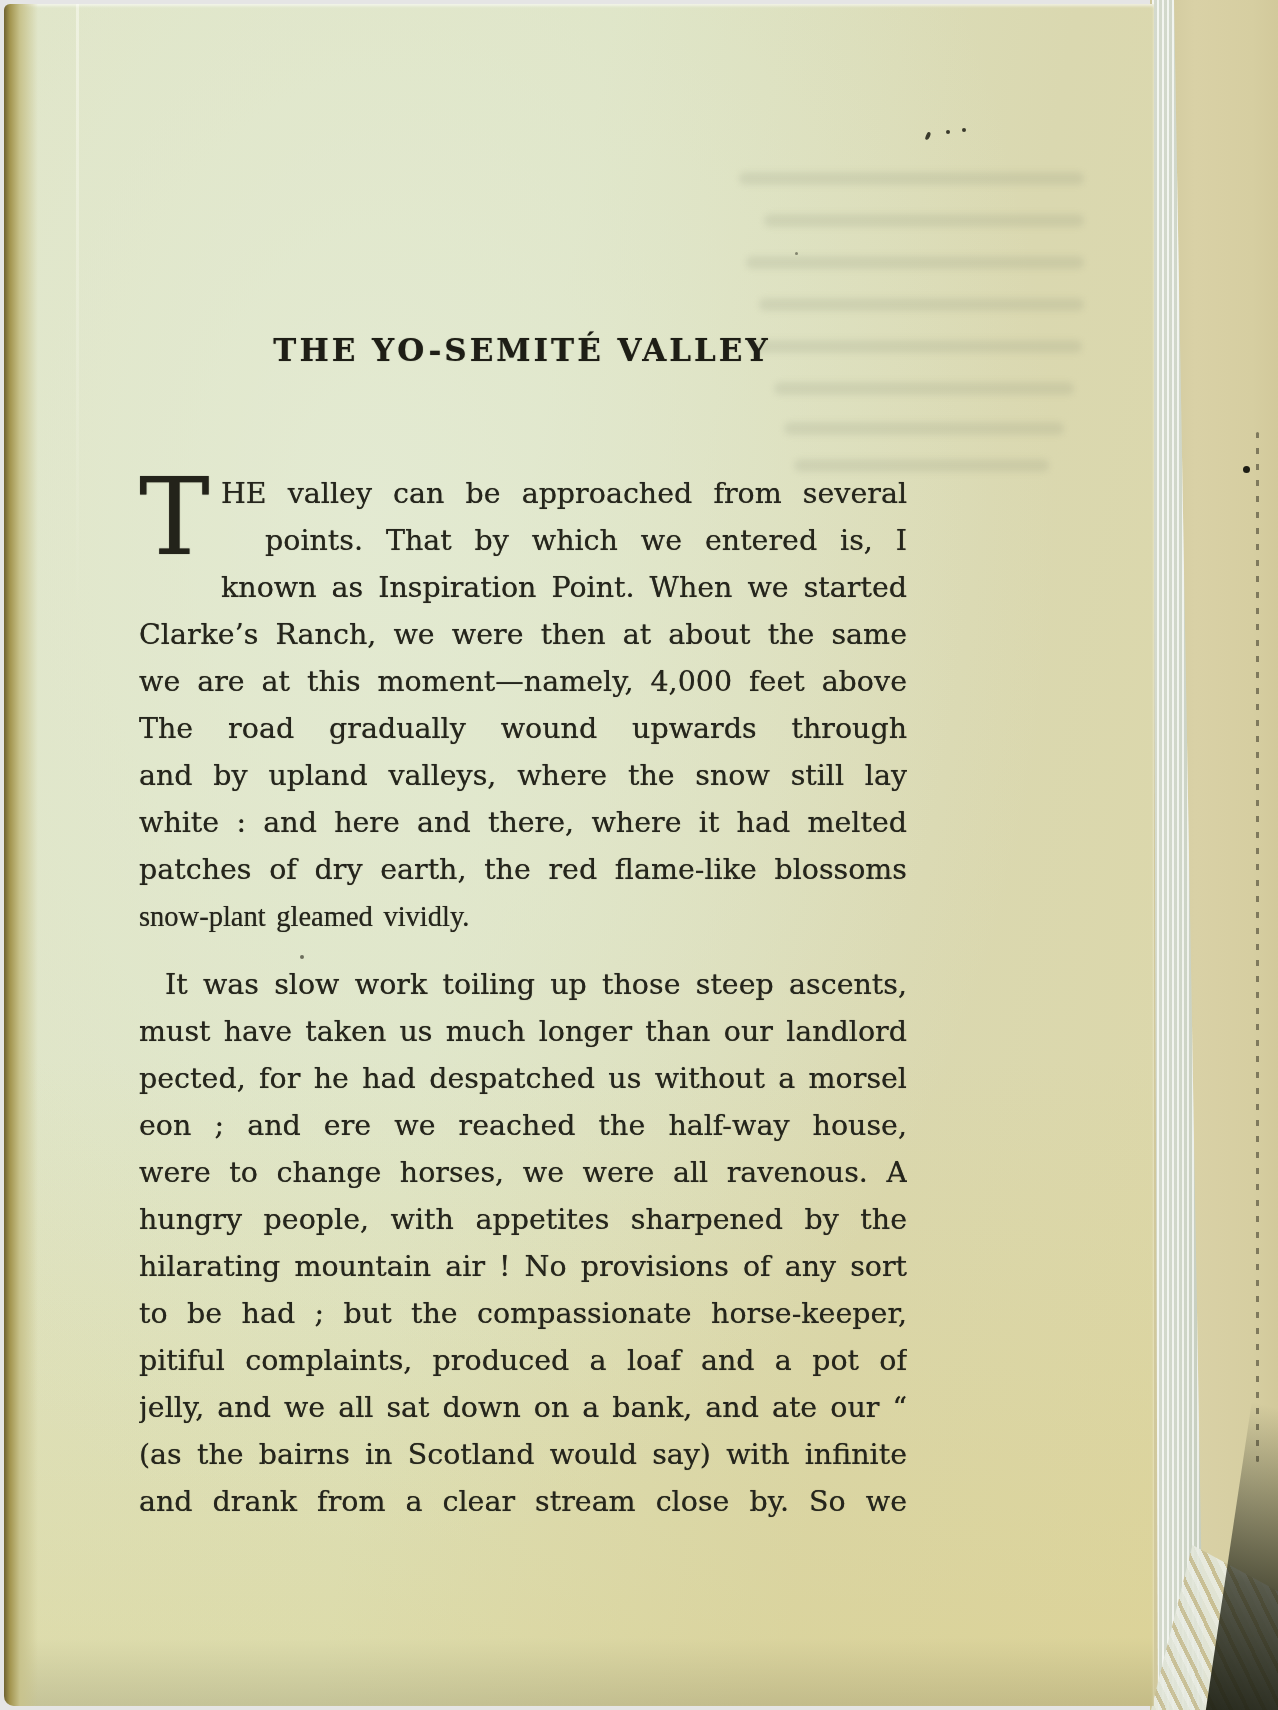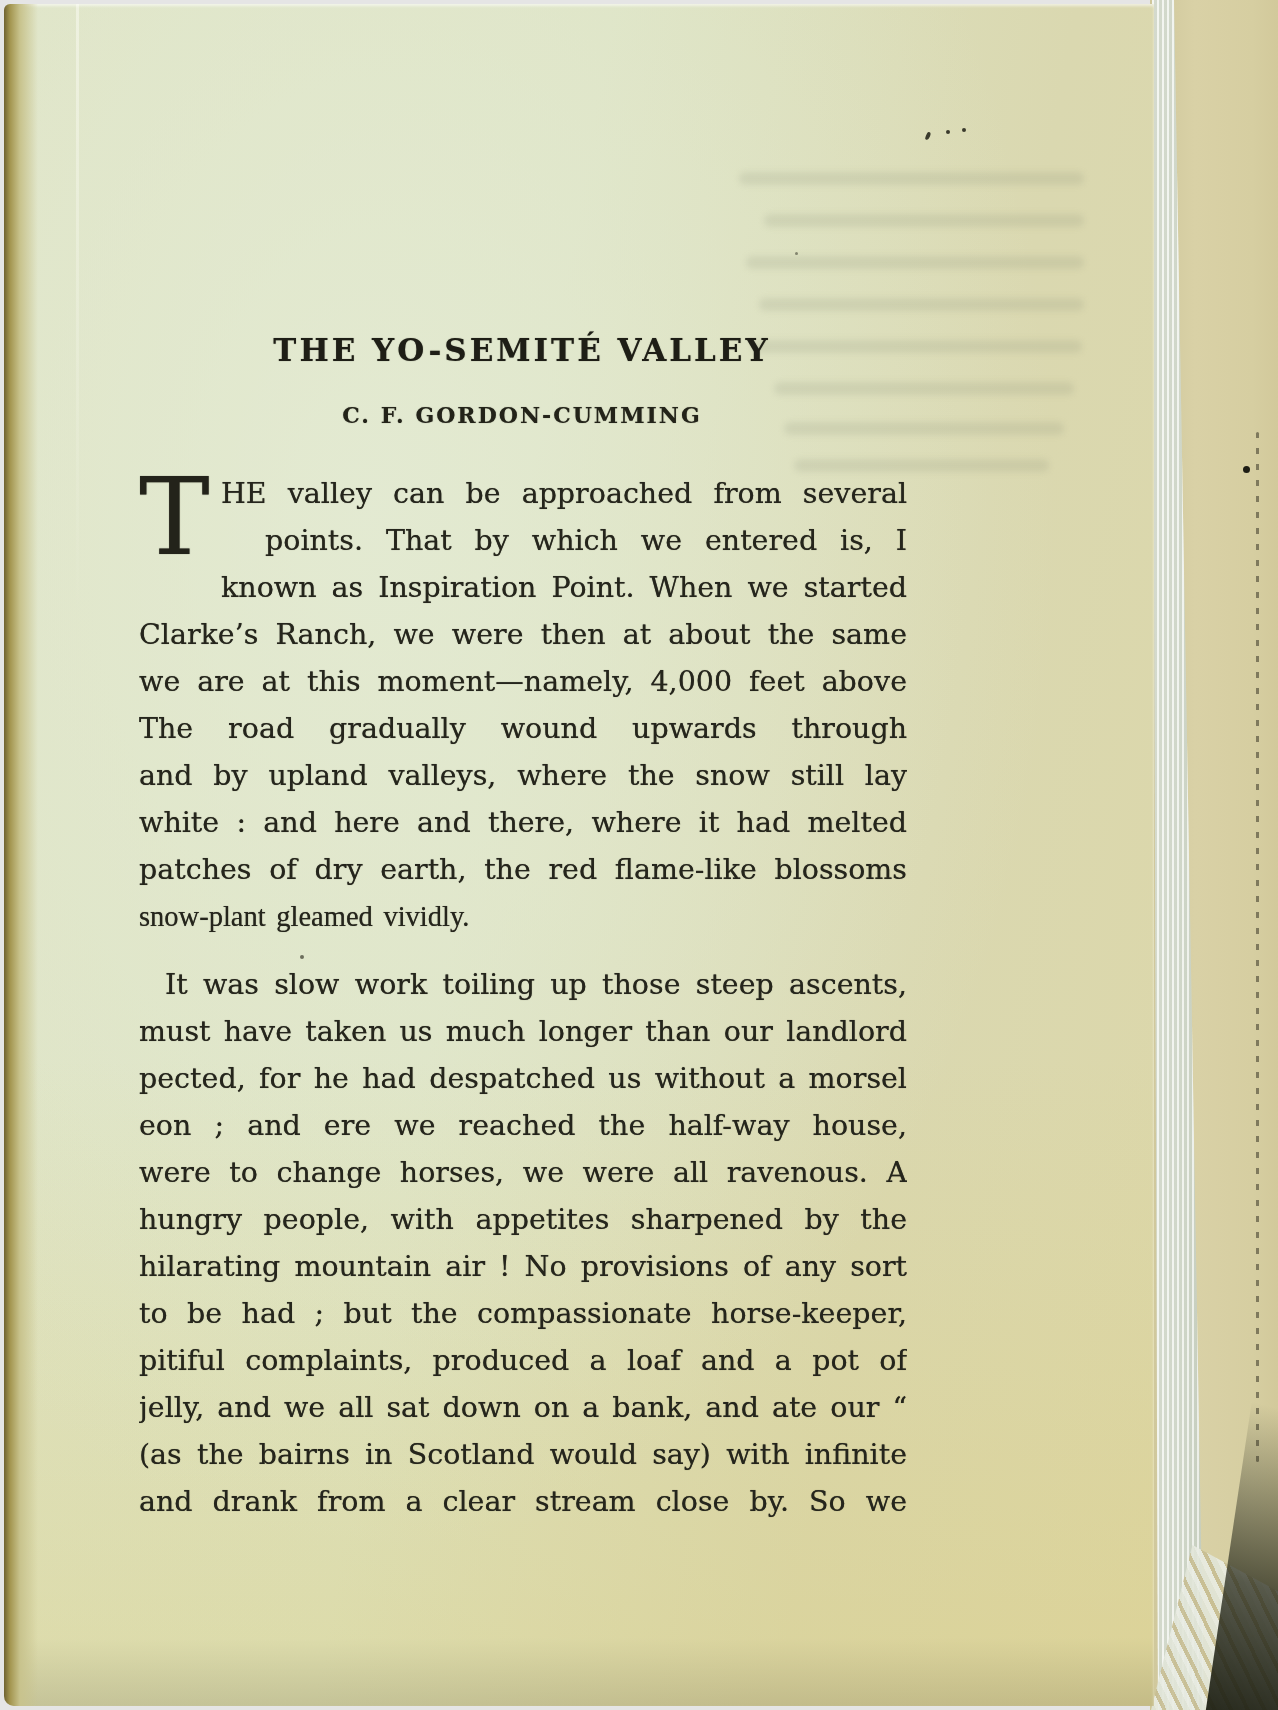--- a/index.html
+++ b/index.html
@@ -127,21 +127,20 @@
     <div class="ghost" style="left:780px;top:418px;width:280px;"></div>
     <div class="ghost" style="left:790px;top:455px;width:255px;"></div>
 
     <div class="speck comma" style="left:922px;top:128px;width:4px;height:8px;"></div>
     <div class="speck" style="left:942px;top:126px;width:4px;height:4px;"></div>
     <div class="speck" style="left:958px;top:124px;width:4px;height:4px;"></div>
     <div class="speck" style="left:791px;top:248px;width:3px;height:3px;opacity:.55;"></div>
     <div class="speck" style="left:296px;top:951px;width:4px;height:4px;opacity:.7;"></div>
 
     <div class="page-title">THE YO-SEMITÉ VALLEY</div>
-    <div class="author-line">C. F. GORDON-CUMMING</div>
 
     <div class="body-text">
       <div class="para para1">
         <div class="drop-cap">T</div>
         <div class="line">HE valley can be approached from several different</div>
         <div class="line indent2">points.  That by which we entered is, I think,</div>
         <div class="line">known as Inspiration Point.  When we started from</div>
         <div class="line">Clarke’s Ranch, we were then at about the same level as</div>
         <div class="line">we are at this moment—namely, 4,000 feet above the sea.</div>
         <div class="line">The road gradually wound upwards through beautiful forest</div>

